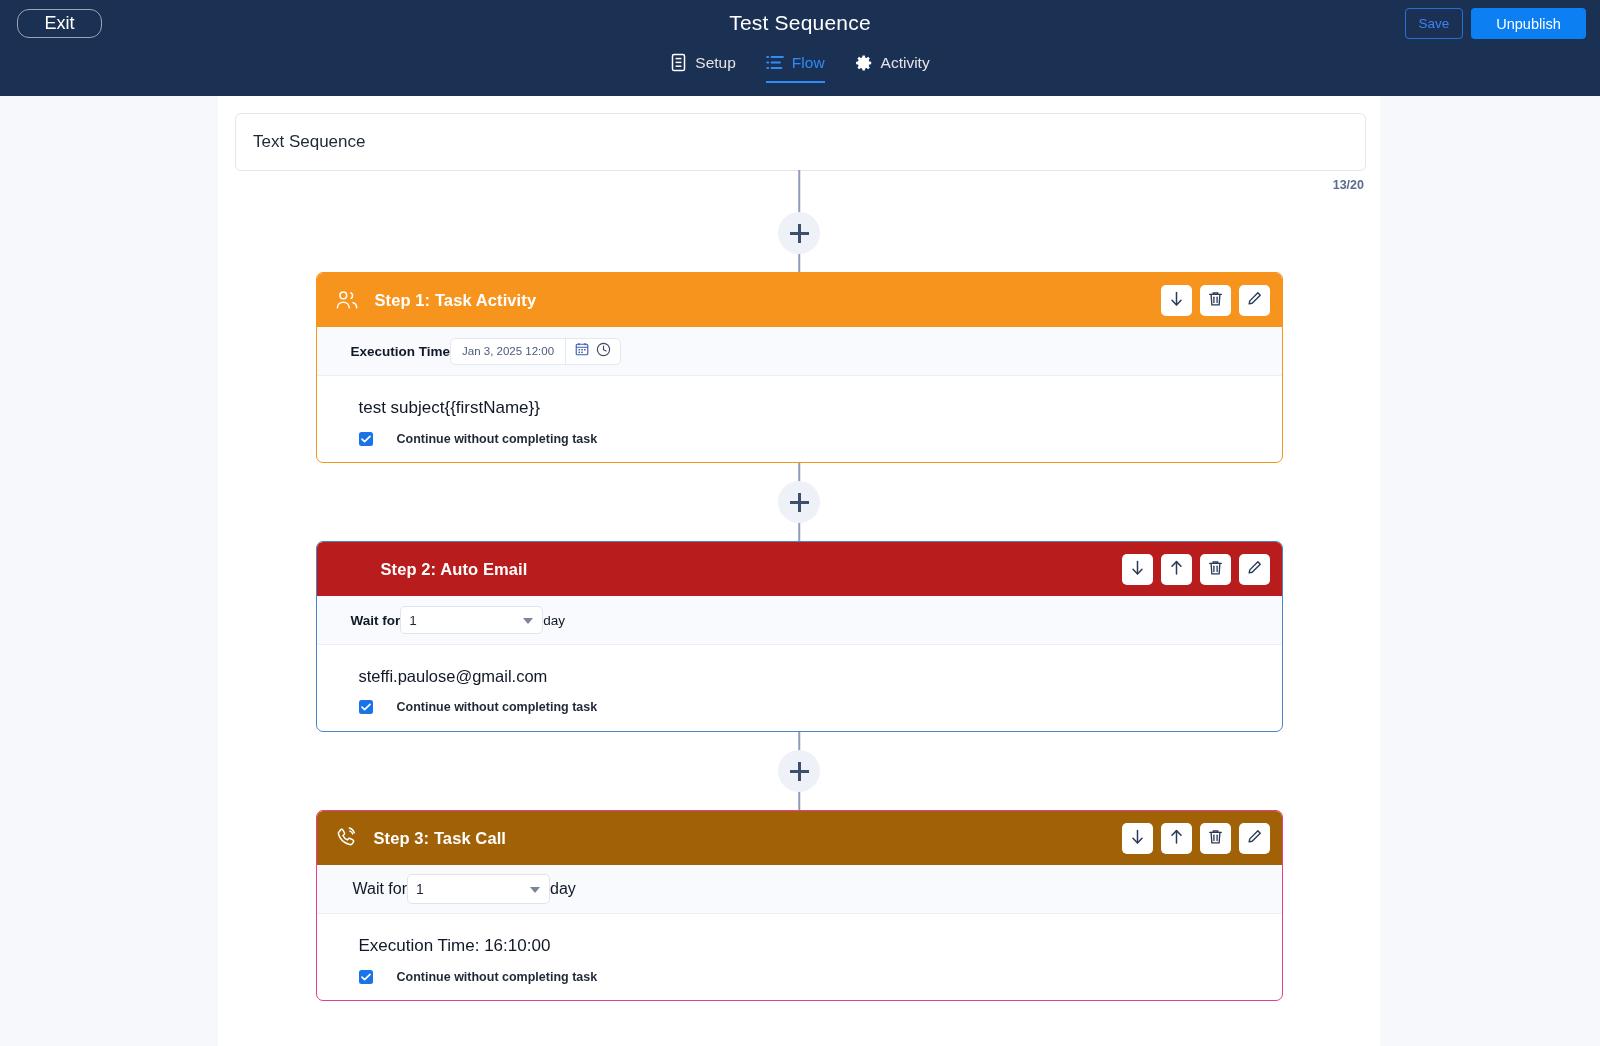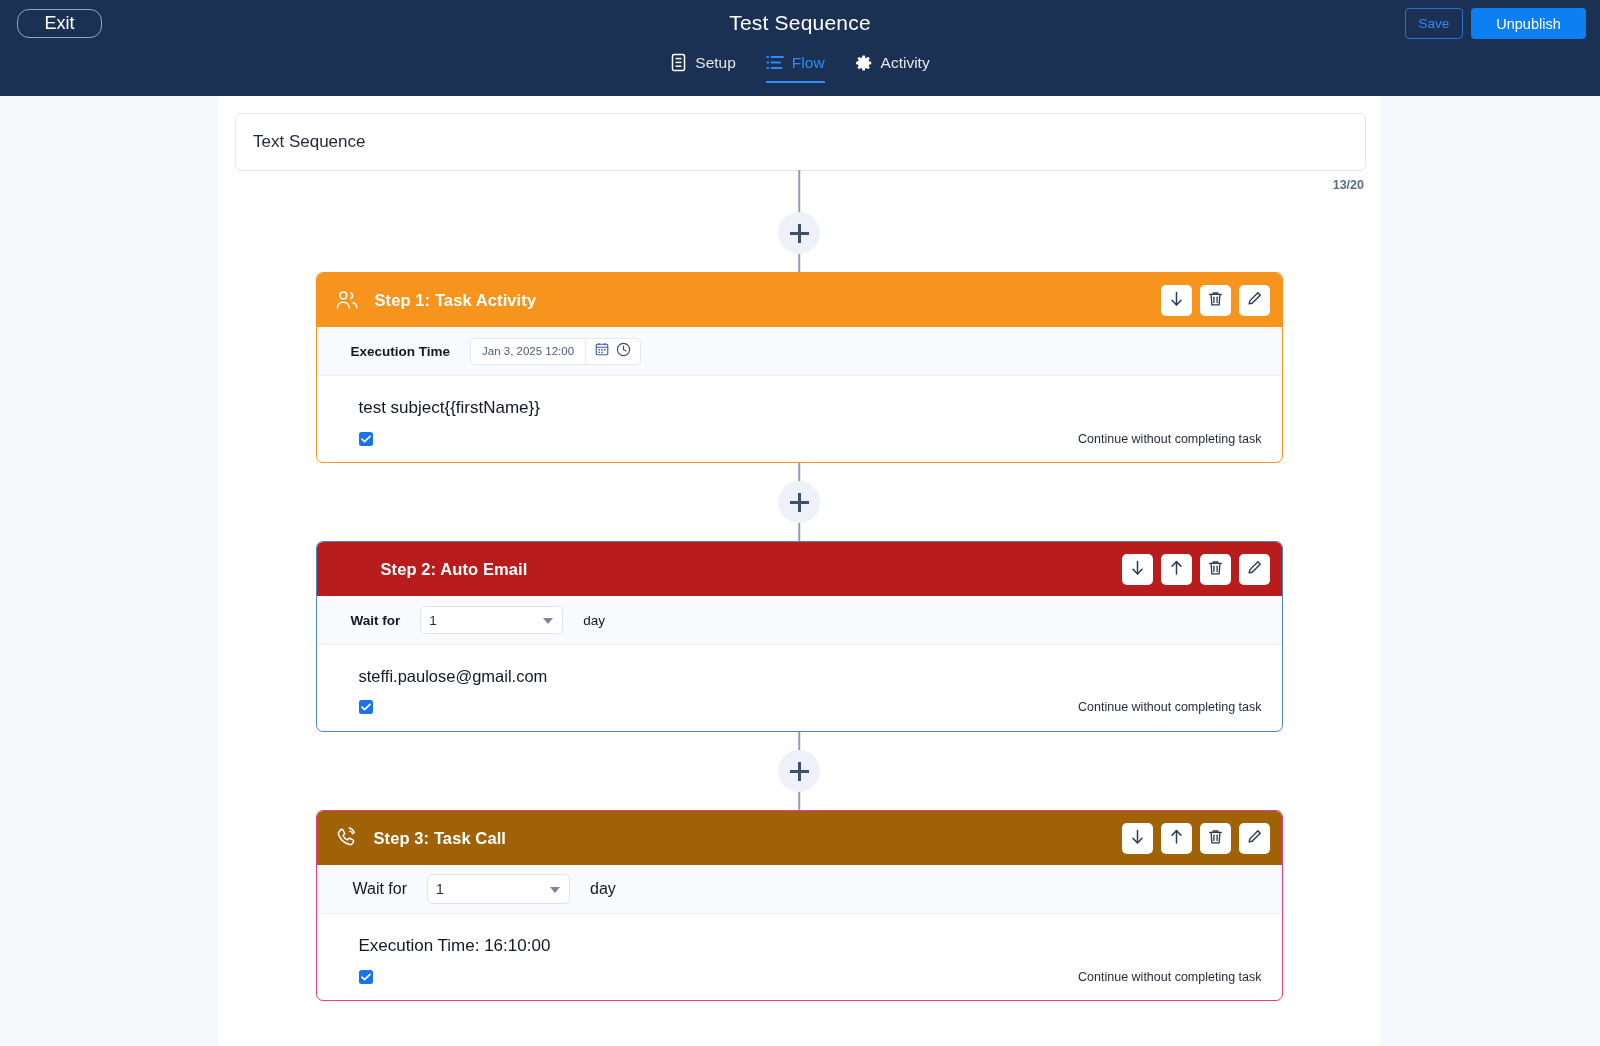--- a/index.html
+++ b/index.html
@@ -212,21 +212,21 @@
     padding: 0;
   }
 
   .step-sub {
     height: 49px;
     background: #f8fafd;
     border-bottom: 1px solid #eceff5;
     display: flex;
     align-items: center;
     padding: 0 20px 0 34px;
-    gap: 20px;
+    gap: 0;
   }
   .sub-label { font-size: 13.5px; font-weight: 700; color: #111827; }
   .sub-label.lg { font-size: 16px; font-weight: 400; color: #111827; }
 
   .exec-pill {
     display: flex;
     align-items: center;
     border: 1px solid #e4e8f0;
     border-radius: 5px;
     background: #ffffff;
@@ -274,23 +274,24 @@
     position: relative;
     padding: 22px 20px 14px 42px;
     min-height: 86px;
   }
   .body-text { font-size: 17px; color: #111827; }
   .body-text.sm { font-size: 16.5px; }
 
   .cont-row {
     display: flex;
     align-items: center;
-    justify-content: space-between;
-    gap: 9px;
+    justify-content: flex-start;
+    gap: 24px;
     margin-top: 14px;
+    font-weight: bold;
   }
   .checkbox {
     width: 14px; height: 14px;
     border-radius: 2.5px;
     background: #1a73e8;
     display: flex;
     align-items: center;
     justify-content: center;
     flex: none;
     cursor: pointer;

